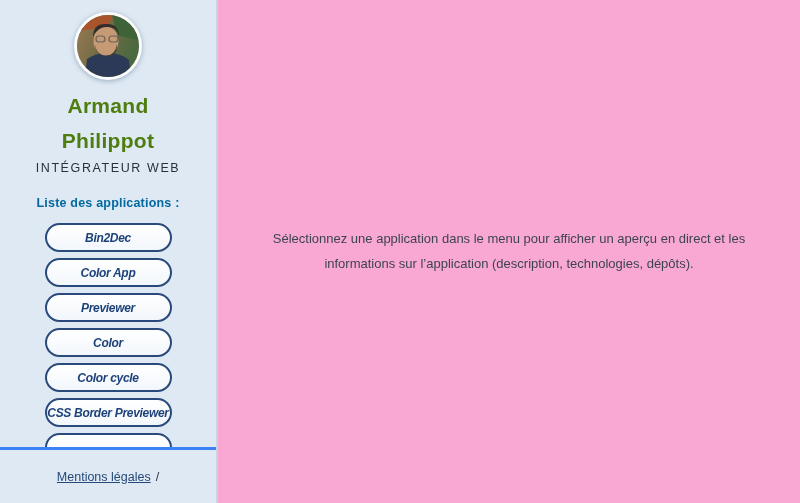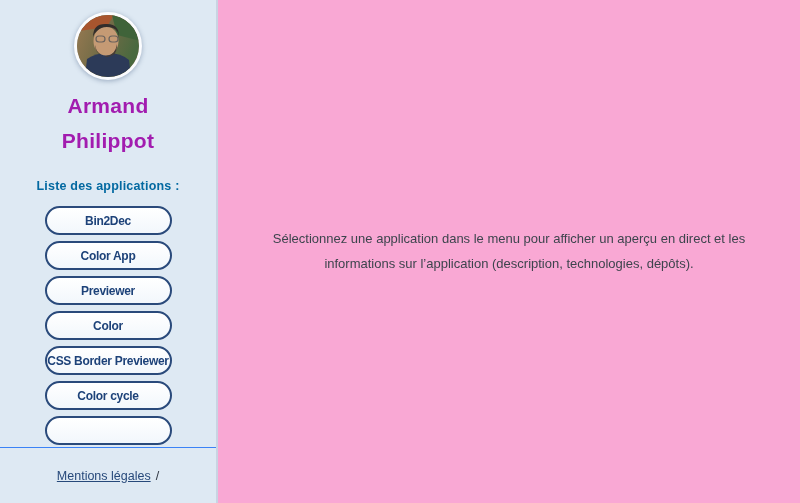--- a/index.html
+++ b/index.html
@@ -32,21 +32,21 @@
     background: #8a7a5f;
     flex: 0 0 auto;
   }
   .avatar-ring svg { display: block; width: 62px; height: 62px; }
 
   .profile-name {
     margin: 8px 0 0 0;
     padding: 0 30px;
     font-size: 21px;
     font-weight: bold;
-    color: #a21caf;
+    color: #4d7c0f;
     text-align: center;
     line-height: 35px;
     letter-spacing: 0.3px;
   }
   .profile-role {
     margin-top: 3px;
     font-size: 12.5px;
     color: #2c3036;
     letter-spacing: 1.6px;
     text-align: center;
@@ -83,28 +83,29 @@
     font-family: "Liberation Sans", sans-serif;
     font-size: 12px;
     font-weight: bold;
     letter-spacing: -0.3px;
     white-space: nowrap;
     display: flex;
     align-items: center;
     justify-content: center;
     cursor: pointer;
     padding: 0;
+    font-style: italic;
   }
 
   
   .sidebar-footer {
     width: 100%;
     height: 56px;
     flex: 0 0 56px;
-    border-top: 1px solid #3b82f6;
+    border-top: 3px solid #3b82f6;
     display: flex;
     flex-direction: row;
     align-items: center;
     justify-content: center;
     gap: 7px;
     font-size: 12.5px;
     color: #2d3440;
   }
   .footer-line { display: flex; align-items: baseline; gap: 5px; white-space: nowrap; }
   .footer-link {
@@ -157,31 +158,32 @@
         <ellipse cx="29" cy="26" rx="12.5" ry="14.5" fill="#c59a74"></ellipse>
         <path d="M16,22 Q16,8 30,9 Q43,9 42,24 Q42,15 36,13 Q26,10 20,16 Q17,18.5 16,22 Z" fill="#332d2b"></path>
         <path d="M18,30 Q20,41 29,41 Q38,41 40,29 Q40,38 36,40 L30,42 L22,39 Q18,35 18,30 Z" fill="#463a33"></path>
         <rect x="19" y="21" width="9" height="6" rx="3" fill="none" stroke="#6a625c" stroke-width="1.2"></rect>
         <rect x="32" y="21" width="9" height="6" rx="3" fill="none" stroke="#6a625c" stroke-width="1.2"></rect>
       </g>
     </svg>
   </div>
 
   <h1 class="profile-name">Armand Philippot</h1>
+  <div class="profile-role">INTÉGRATEUR WEB</div>
 
   <div class="apps-label">Liste des applications :</div>
 
   <nav class="apps-nav">
 
     <button class="app-button">Bin2Dec</button>
       <button class="app-button">Color App</button>
       <button class="app-button">Previewer</button>
       <button class="app-button">Color</button>
+      <button class="app-button">Color cycle</button>
       <button class="app-button">CSS Border Previewer</button>
-      <button class="app-button">Color cycle</button>
       <button class="app-button" id="clipped-app"></button>
   </nav>
 
   <footer class="sidebar-footer">
     <div class="footer-line">
       <a class="footer-link">Mentions légales</a>
       <span>/</span>
     </div>
   </footer>
 

